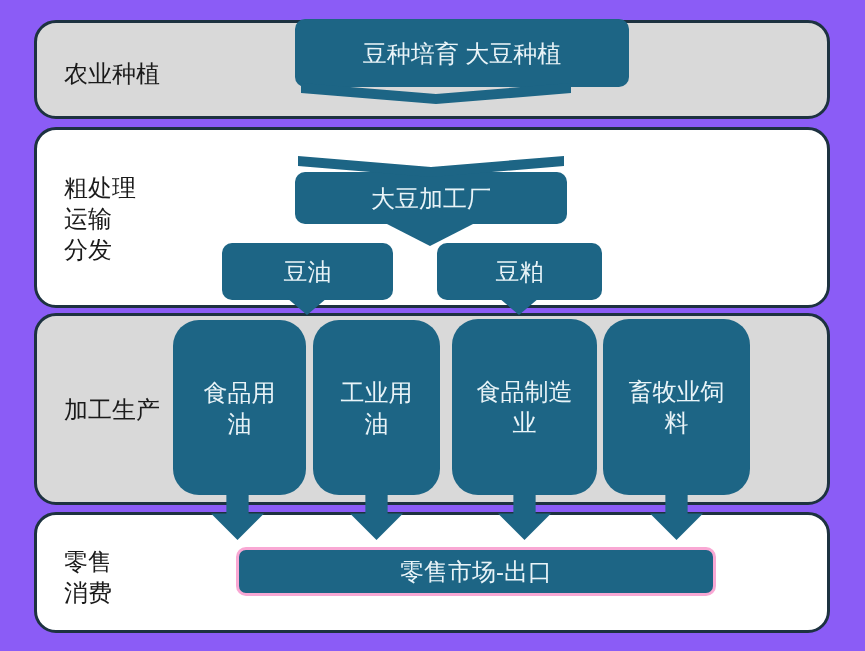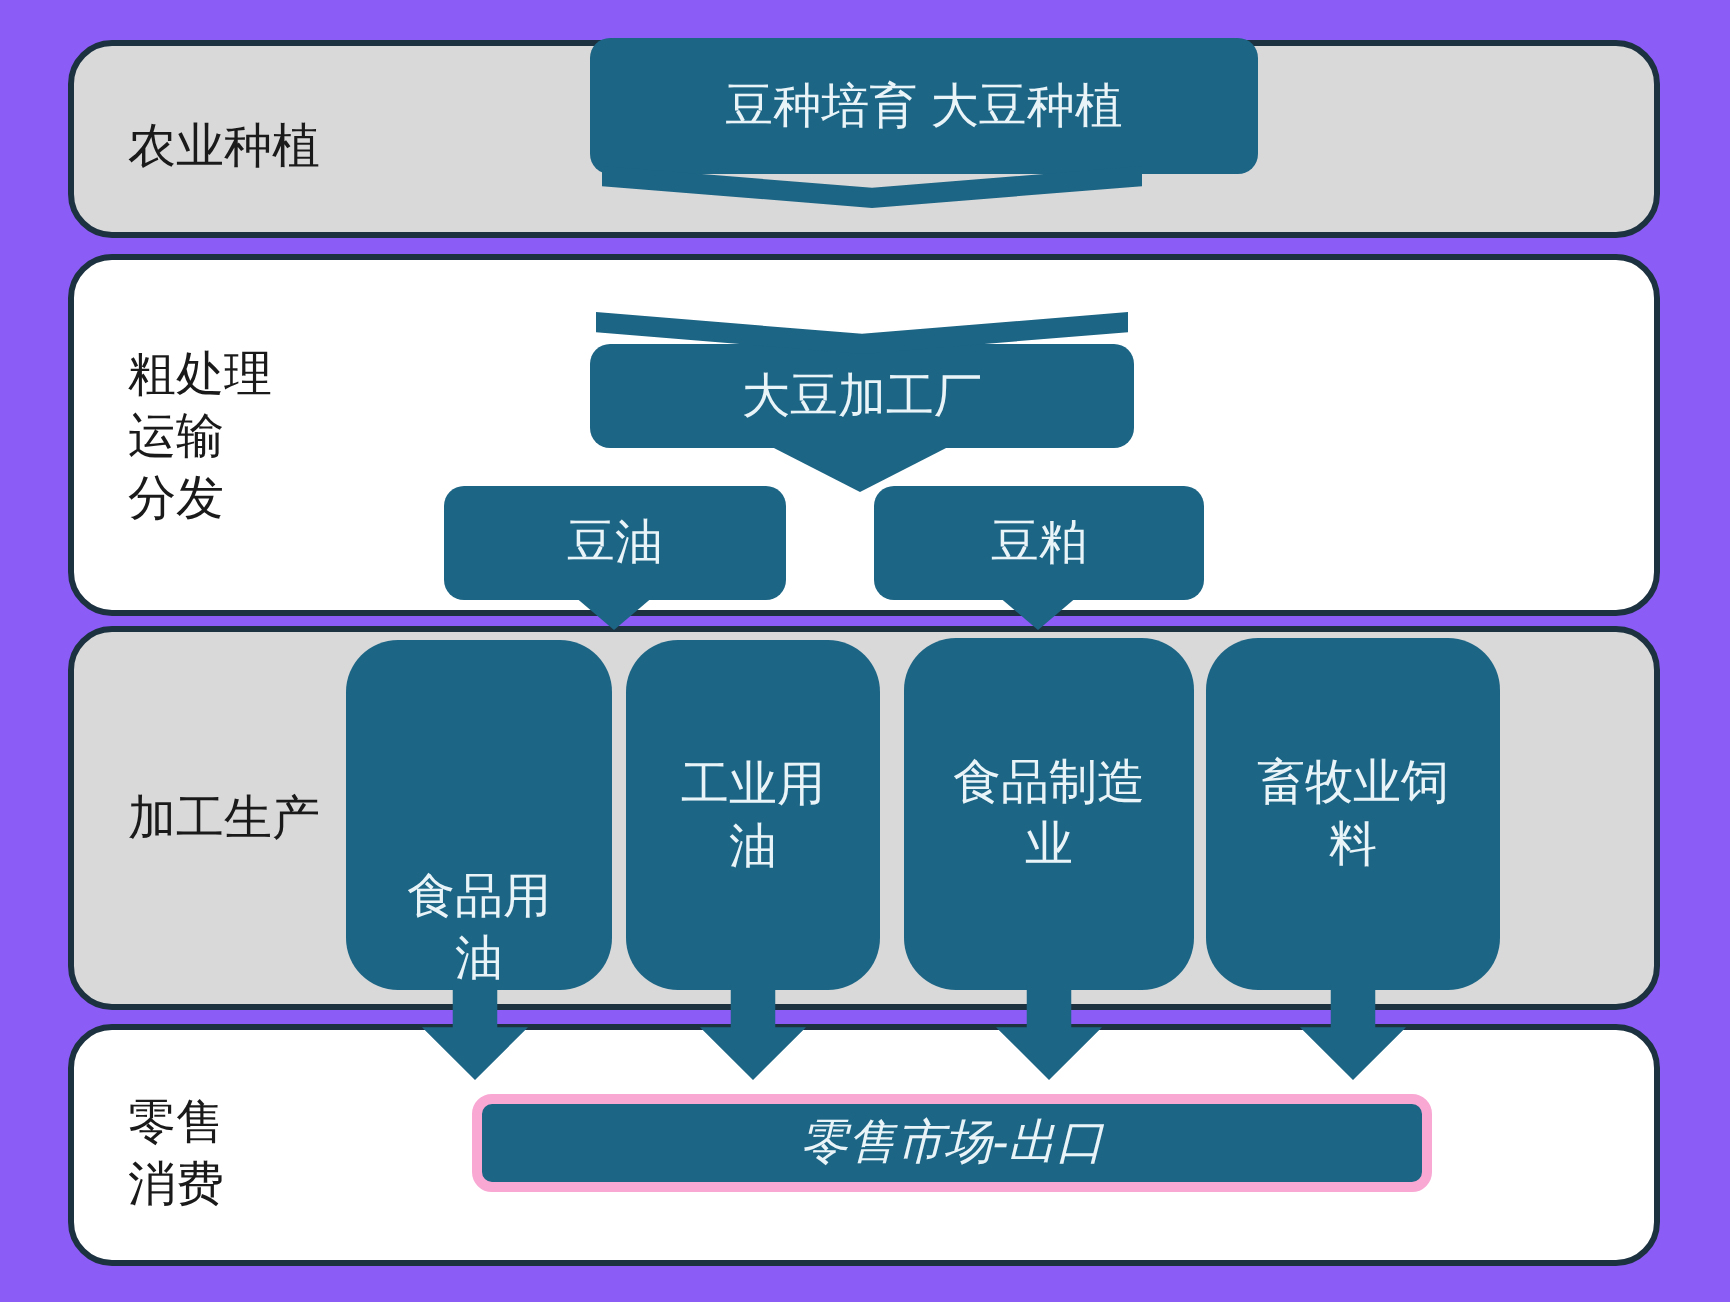--- a/index.html
+++ b/index.html
@@ -47,21 +47,21 @@
     align-items: center;
     justify-content: center;
     text-align: center;
     font-size: 24px;
     line-height: 31px;
     z-index: 3;
     box-sizing: border-box;
     white-space: pre-wrap;
   }
   .node.tall { border-radius: 26px; }
-  .node.bar  { border: 5px solid #f9a8d4; border-radius: 10px; font-style: italic; }
+  .node.bar  { border: 3px solid #f9a8d4; border-radius: 10px; }
   
   .shape {
     position: absolute;
     background: #1d6585;
     z-index: 4;
   }
   .chevron {
     clip-path: polygon(0 0, 50% 52%, 100% 0, 100% 48%, 50% 100%, 0 48%);
   }
   .tri-down {
@@ -107,21 +107,21 @@
   <div class="node" style="left:295px; top:172px; width:272px; height:52px;">大豆加工厂</div>
 
   <div class="shape tri-down" style="left:385px; top:223px; width:90px; height:23px;"></div>
 
   <div class="node" style="left:222px; top:243px; width:171px; height:57px;">豆油</div>
   <div class="shape tri-down" style="left:287px; top:298px; width:40px; height:17px;"></div>
 
   <div class="node" style="left:437px; top:243px; width:165px; height:57px;">豆粕</div>
   <div class="shape tri-down" style="left:499px; top:298px; width:40px; height:17px;"></div>
 
-  <div class="node tall" style="left:173px; top:320px; width:133px; height:175px;justify-content:flex-end;">
+  <div class="node tall" style="left:173px; top:320px; width:133px; height:175px;">
     <div>食品用</div>
     <div>油</div>
   </div>
   <div class="node tall" style="left:313px; top:320px; width:127px; height:175px;justify-content:center;">
     <div>工业用</div>
     <div>油</div>
   </div>
   <div class="node tall" style="left:603px; top:319px; width:147px; height:176px;">
     <div>畜牧业饲</div>
     <div>料</div>

